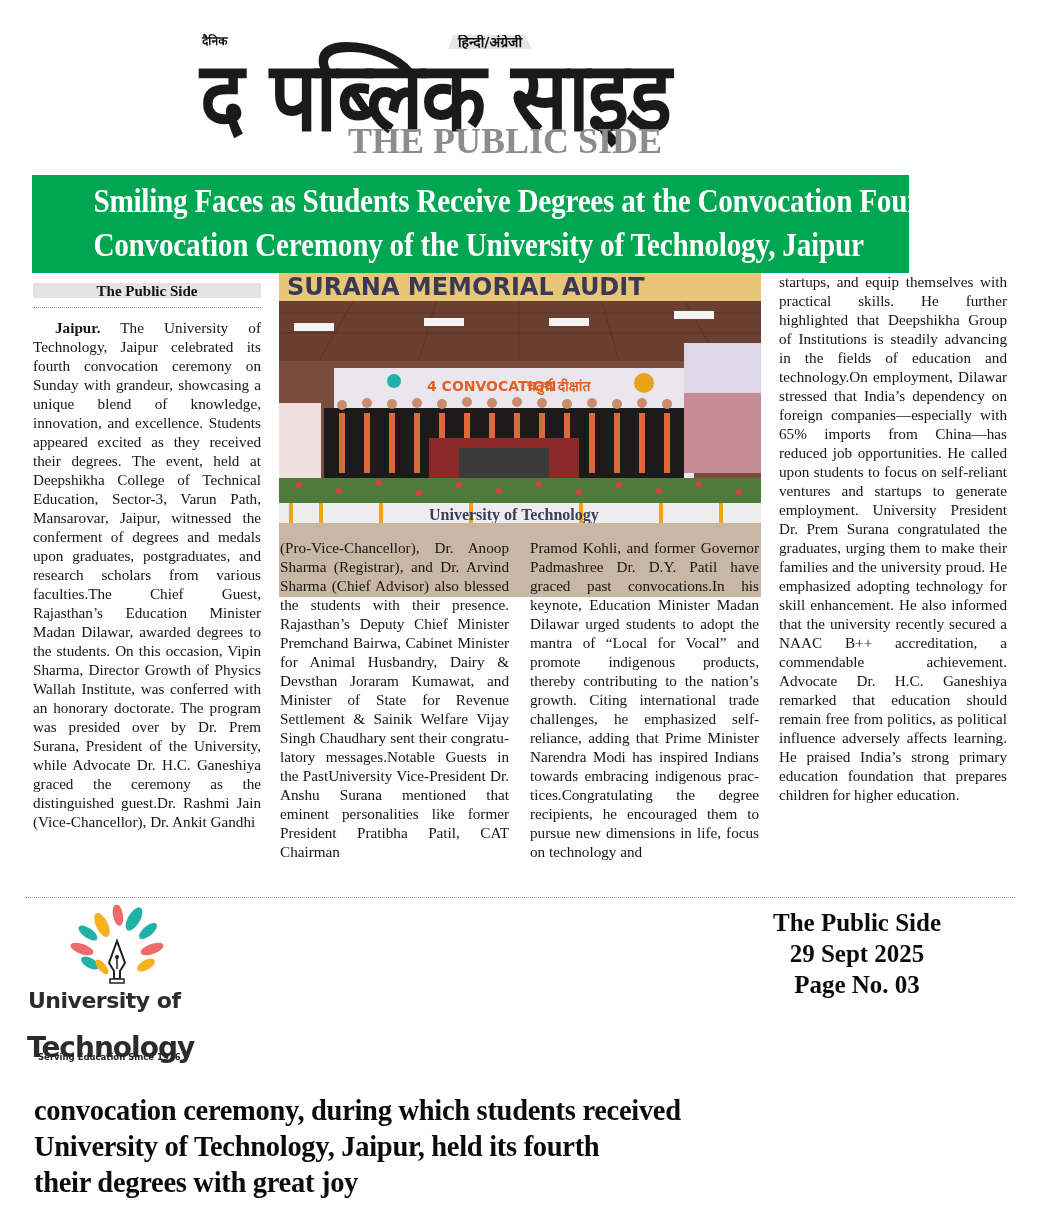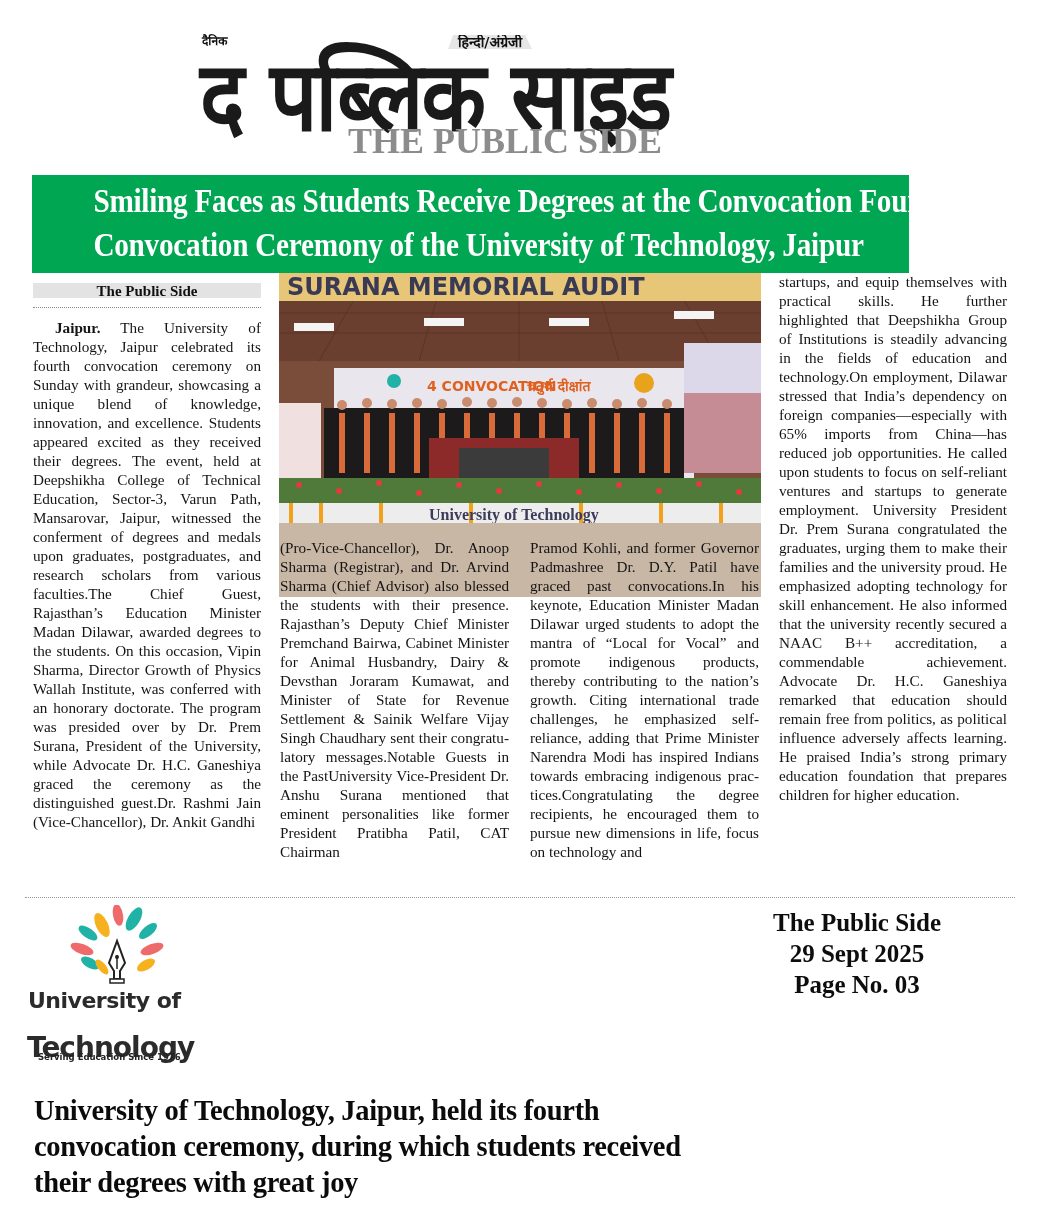--- a/index.html
+++ b/index.html
@@ -206,16 +206,16 @@
   <div class="t3">Serving Education Since 1976</div>
 </div>
 
 <div class="edition">
   <div>The Public Side</div>
   <div>29 Sept 2025</div>
   <div>Page No. 03</div>
 </div>
 
 <div class="caption">
+  <div>convocation ceremony, during which students received</div>
   <div>University of Technology, Jaipur, held its fourth</div>
-  <div>convocation ceremony, during which students received</div>
   <div>their degrees with great joy</div>
 </div>
 
 </body></html>

